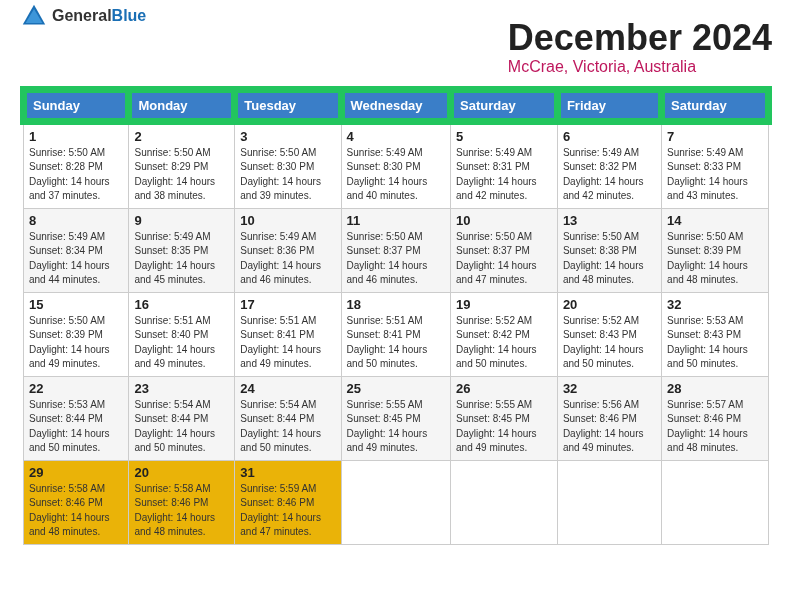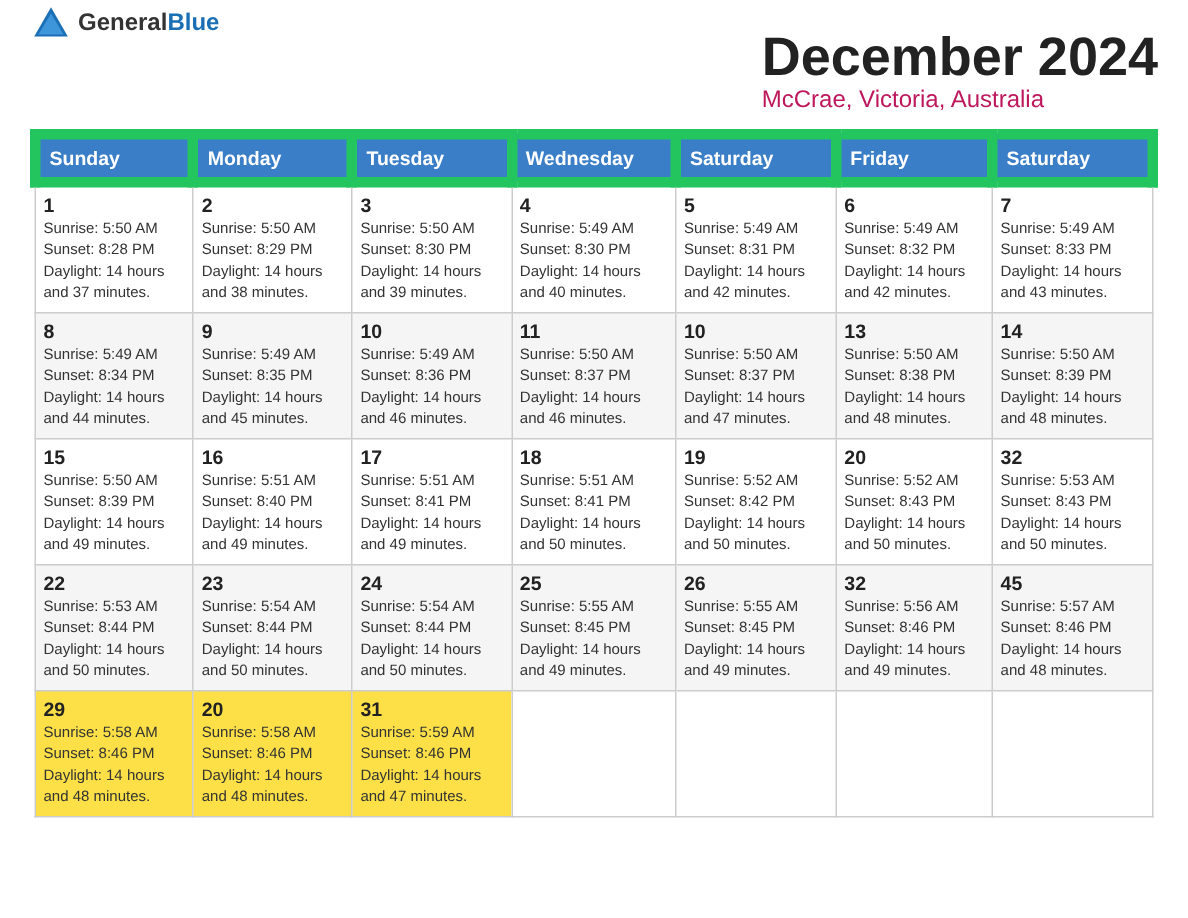--- a/index.html
+++ b/index.html
@@ -80,21 +80,21 @@
     }
     .day-info {
       font-size: 10px;
       color: #333;
       line-height: 1.45;
     }
     .empty-cell {
       background: #fff !important;
     }
     .last-row td {
-      background: #fde047;
+      background: #eab308;
     }
   </style>
 </head>
 <body>
 
 <div class="page">
   <div class="header">
     <div class="logo">
       <svg class="logo-icon" viewBox="0 0 40 40">
         <polygon points="20,4 36,32 4,32" fill="#1a6fb5"></polygon>
@@ -313,21 +313,21 @@
 and 49 minutes.</div>
           </td>
           <td>
             <span class="day-number">32</span>
             <div class="day-info" style="white-space: pre-line;">Sunrise: 5:56 AM
 Sunset: 8:46 PM
 Daylight: 14 hours
 and 49 minutes.</div>
           </td>
           <td>
-            <span class="day-number">45</span>
+            <span class="day-number">28</span>
             <div class="day-info" style="white-space: pre-line;">Sunrise: 5:57 AM
 Sunset: 8:46 PM
 Daylight: 14 hours
 and 48 minutes.</div>
           </td>
         </tr>
         <tr class="last-row">
           <td>
             <span class="day-number">29</span>
             <div class="day-info" style="white-space: pre-line;">Sunrise: 5:58 AM

